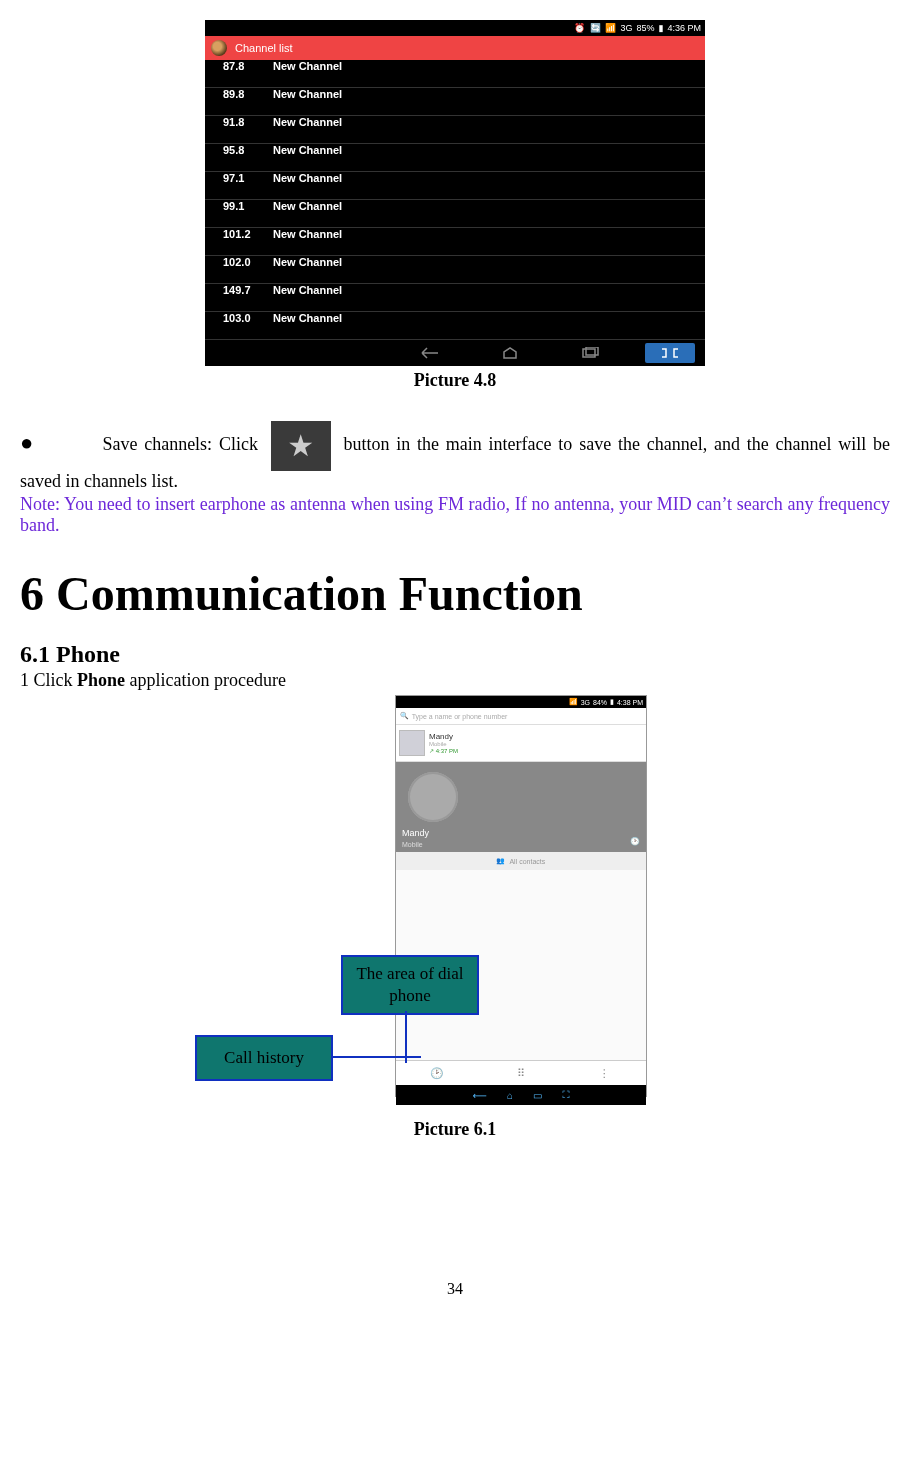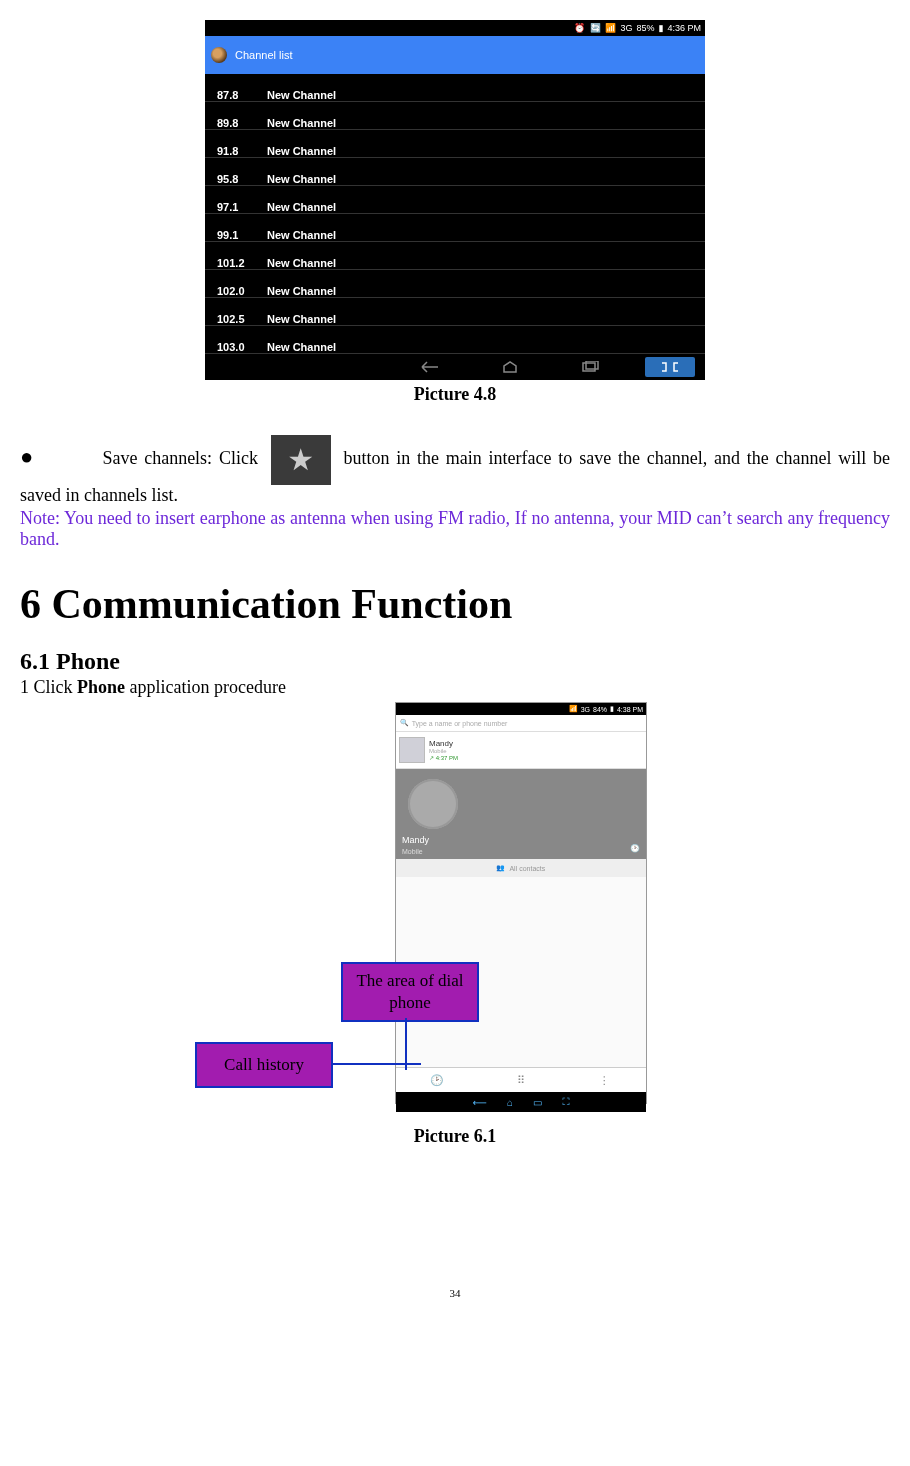--- a/index.html
+++ b/index.html
@@ -24,35 +24,35 @@
     align-items: center;
     background: #000;
     height: 16px;
     padding: 0 4px;
     font-size: 9px;
     gap: 4px;
   }
   .titlebar {
     display: flex;
     align-items: center;
-    background: #3b82f6;
+    background: #ef4444;
     height: 24px;
-    padding: 7px 6px;
+    padding: 0 6px;
     gap: 8px;
   }
   .fm-icon {
     width: 16px; height:16px; border-radius:50%;
     background: radial-gradient(circle at 40% 40%, #d8a060 30%, #5a3a1a 70%);
   }
   .channel-row {
     display: flex;
-    align-items: flex-end;
+    align-items: flex-start;
     border-bottom: 1px solid #333;
     height: 27px;
-    padding-left: 12px;
+    padding-left: 18px;
   }
   .freq { width: 50px; font-weight: bold; }
   .chname { font-weight: bold; }
   .navbar56 {
     display:flex; justify-content:flex-end; align-items:center;
     height:26px; background:#000; gap:30px; padding-right:10px;
   }
   .navbtn { width:50px; height:20px; display:flex; align-items:center; justify-content:center; }
   .navbtn svg { stroke:#888; fill:none; stroke-width:1.5; }
   .navbtn.blue { background:#2a6eb8; border-radius:2px; }
@@ -62,21 +62,21 @@
   .star-icon {
     display:inline-block; width:60px; height:50px; background:#3a3a3a;
     vertical-align:middle; margin:0 6px; position:relative;
   }
   .star-icon::after {
     content:"★"; color:#ccc; font-size:30px; position:absolute;
     left:50%; top:50%; transform:translate(-50%,-52%);
   }
   .just { text-align:justify; }
   .blue-note { color:#6d28d9; text-align:justify; margin-top:2px; }
-  h1.sec { font-size:42px; font-weight:bold; margin:30px 0 20px 0; }
+  h1.sec { font-size:48px; font-weight:bold; margin:30px 0 20px 0; }
   h2.sub { font-size:24px; font-weight:bold; margin:18px 0 2px 0; }
   .steps { margin:0; }
 
   
   .pic61-wrap { position:relative; width:700px; margin:4px auto 0 auto; height:420px; }
   .phone61 {
     position:absolute; left:290px; top:0; width:250px; height:400px;
     background:#eee; font-family:Arial,sans-serif; font-size:8px; color:#444;
     border:1px solid #999;
   }
@@ -91,27 +91,27 @@
   .p61-card-sub  { position:absolute; left:6px; bottom:4px; color:#ddd; font-size:7px;}
   .p61-card-clock { position:absolute; right:6px; bottom:6px; color:#ddd; font-size:8px;}
   .p61-all { background:#eee; height:18px; display:flex; align-items:center; justify-content:center; color:#999; font-size:7px; gap:4px;}
   .p61-blank { background:#fafafa; height:190px; }
   .p61-bottom { background:#fff; height:24px; border-top:1px solid #ccc; display:flex; }
   .p61-bottom > div { flex:1; display:flex; align-items:center; justify-content:center; color:#888; font-size:11px;}
   .p61-nav { background:#000; height:20px; display:flex; align-items:center; justify-content:center; gap:20px;}
   .p61-nav span { color:#5bf; font-size:10px; }
 
   .callout {
-    position:absolute; border:2px solid #1030c0; background:#a21caf;
+    position:absolute; border:2px solid #1030c0; background:#0f766e;
     padding:6px 12px; font-size:17px; text-align:center; line-height:1.3;
   }
   .callout.dial { left:236px; top:260px; width:110px; }
   .callout.hist { left:90px;  top:340px; width:110px; padding:10px 12px;}
   .line { position:absolute; background:#1030c0; }
-  .page-num { text-align:center; margin-top:140px; font-size:11px; }
+  .page-num { text-align:center; margin-top:140px; font-size:16px; }
 </style>
 </head>
 <body>
 
 <div class="screenshot56">
   <div class="statusbar">
     <span>⏰</span>
     <span>🔄</span>
     <span>📶</span>
     <span>3G</span>
@@ -150,21 +150,21 @@
       </div>
       <div class="channel-row">
         <span class="freq">101.2</span>
         <span class="chname">New Channel</span>
       </div>
       <div class="channel-row">
         <span class="freq">102.0</span>
         <span class="chname">New Channel</span>
       </div>
       <div class="channel-row">
-        <span class="freq">102.5</span>
+        <span class="freq">149.7</span>
         <span class="chname">New Channel</span>
       </div>
       <div class="channel-row">
         <span class="freq">103.0</span>
         <span class="chname">New Channel</span>
       </div>
     </div>
   <div class="navbar56">
     <div class="navbtn">
         <svg width="20" height="12" viewBox="0 0 20 12">

